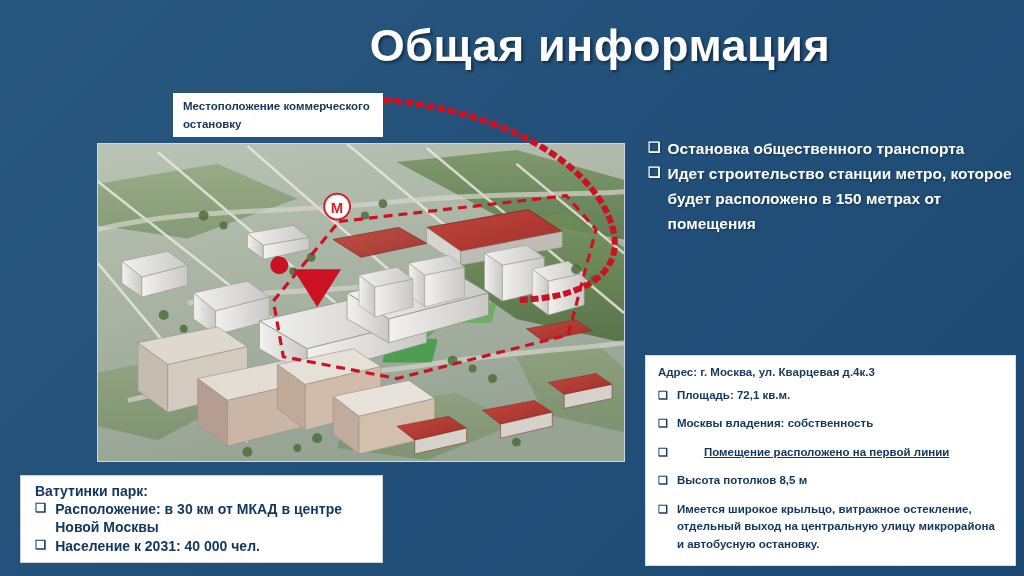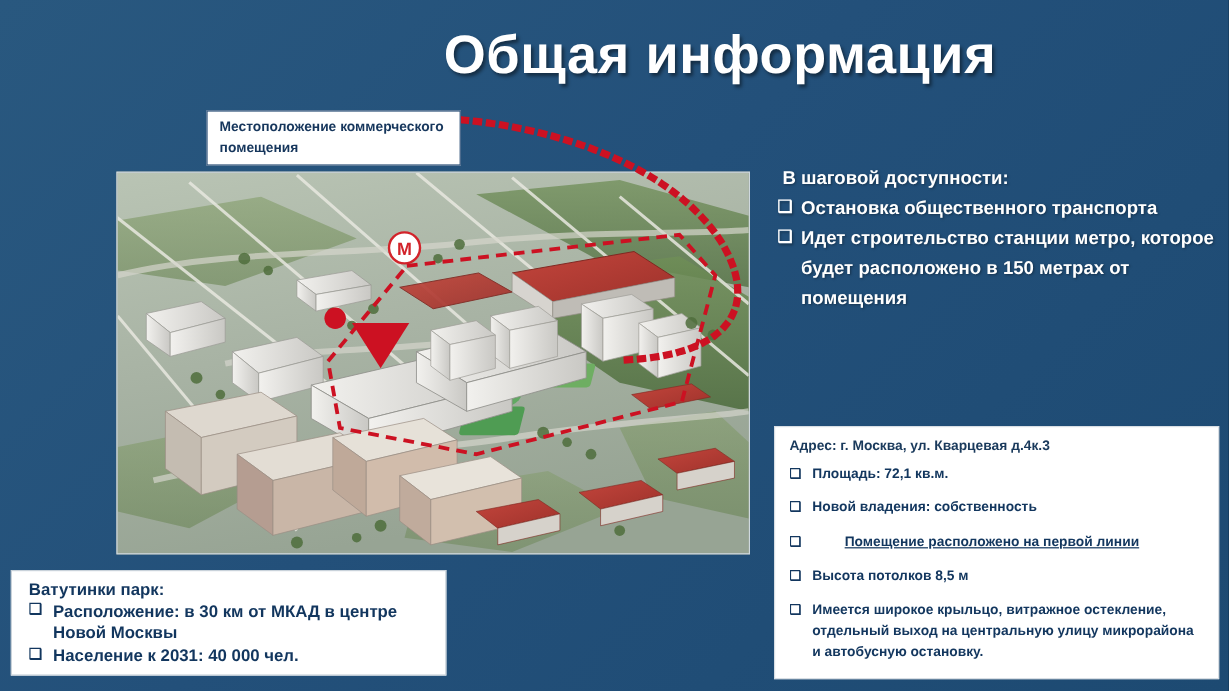--- a/index.html
+++ b/index.html
@@ -132,21 +132,21 @@
     flex: 0 0 auto;
     font-size: 11px;
     line-height: 1.52;
   }
   #info-card .ic-item.underlined .ic-text { text-decoration: underline; padding-left: 27px; }
   #info-card .ic-item.last { margin-bottom: 0; }
 
   
   #park-card {
     position: absolute;
-    left: 9px;
+    left: 20px;
     top: 475px;
     width: 363px;
     height: 88px;
     background: #ffffff;
     border: 1px solid #c9d2da;
     box-sizing: border-box;
     padding: 7px 0 6px 14px;
   }
   #park-card .pc-heading {
     color: #12365e;
@@ -334,25 +334,24 @@
       <polygon points="196,126 244,126 220,164" fill="#cc1122"></polygon>
     </svg>
   </div>
 
   <svg id="leader-svg">
     <path d="M386,100 C470,108 560,140 600,200 C634,254 610,296 520,300" fill="none" stroke="#cc1122" stroke-width="6" stroke-dasharray="2 9" stroke-linecap="square"></path>
   </svg>
 
   <div id="callout-box">
     <div class="callout-text">Местоположение коммерческого</div>
-    <div class="callout-text">помещения</div>
+    <div class="callout-text">остановку</div>
   </div>
 
   <div id="walking-block">
-    <div class="wb-heading">В шаговой доступности:</div>
 
     <div class="wb-item">
       <span class="sq">❑</span>
       <span class="wb-text">Остановка общественного транспорта</span>
     </div>
 
     <div class="wb-item">
       <span class="sq">❑</span>
       <span class="wb-text">Идет строительство станции метро, которое будет расположено в 150 метрах от помещения</span>
     </div>
@@ -361,21 +360,21 @@
   <div id="info-card">
     <div class="addr">Адрес:  г. Москва, ул. Кварцевая д.4к.3</div>
 
     <div class="ic-item">
       <span class="sq">❑</span>
       <span class="ic-text">Площадь: 72,1 кв.м.</span>
     </div>
 
     <div class="ic-item">
       <span class="sq">❑</span>
-      <span class="ic-text">Новой владения: собственность</span>
+      <span class="ic-text">Москвы владения: собственность</span>
     </div>
 
     <div class="ic-item underlined">
       <span class="sq">❑</span>
       <span class="ic-text">Помещение расположено на первой линии</span>
     </div>
 
     <div class="ic-item">
       <span class="sq">❑</span>
       <span class="ic-text">Высота потолков 8,5 м</span>

